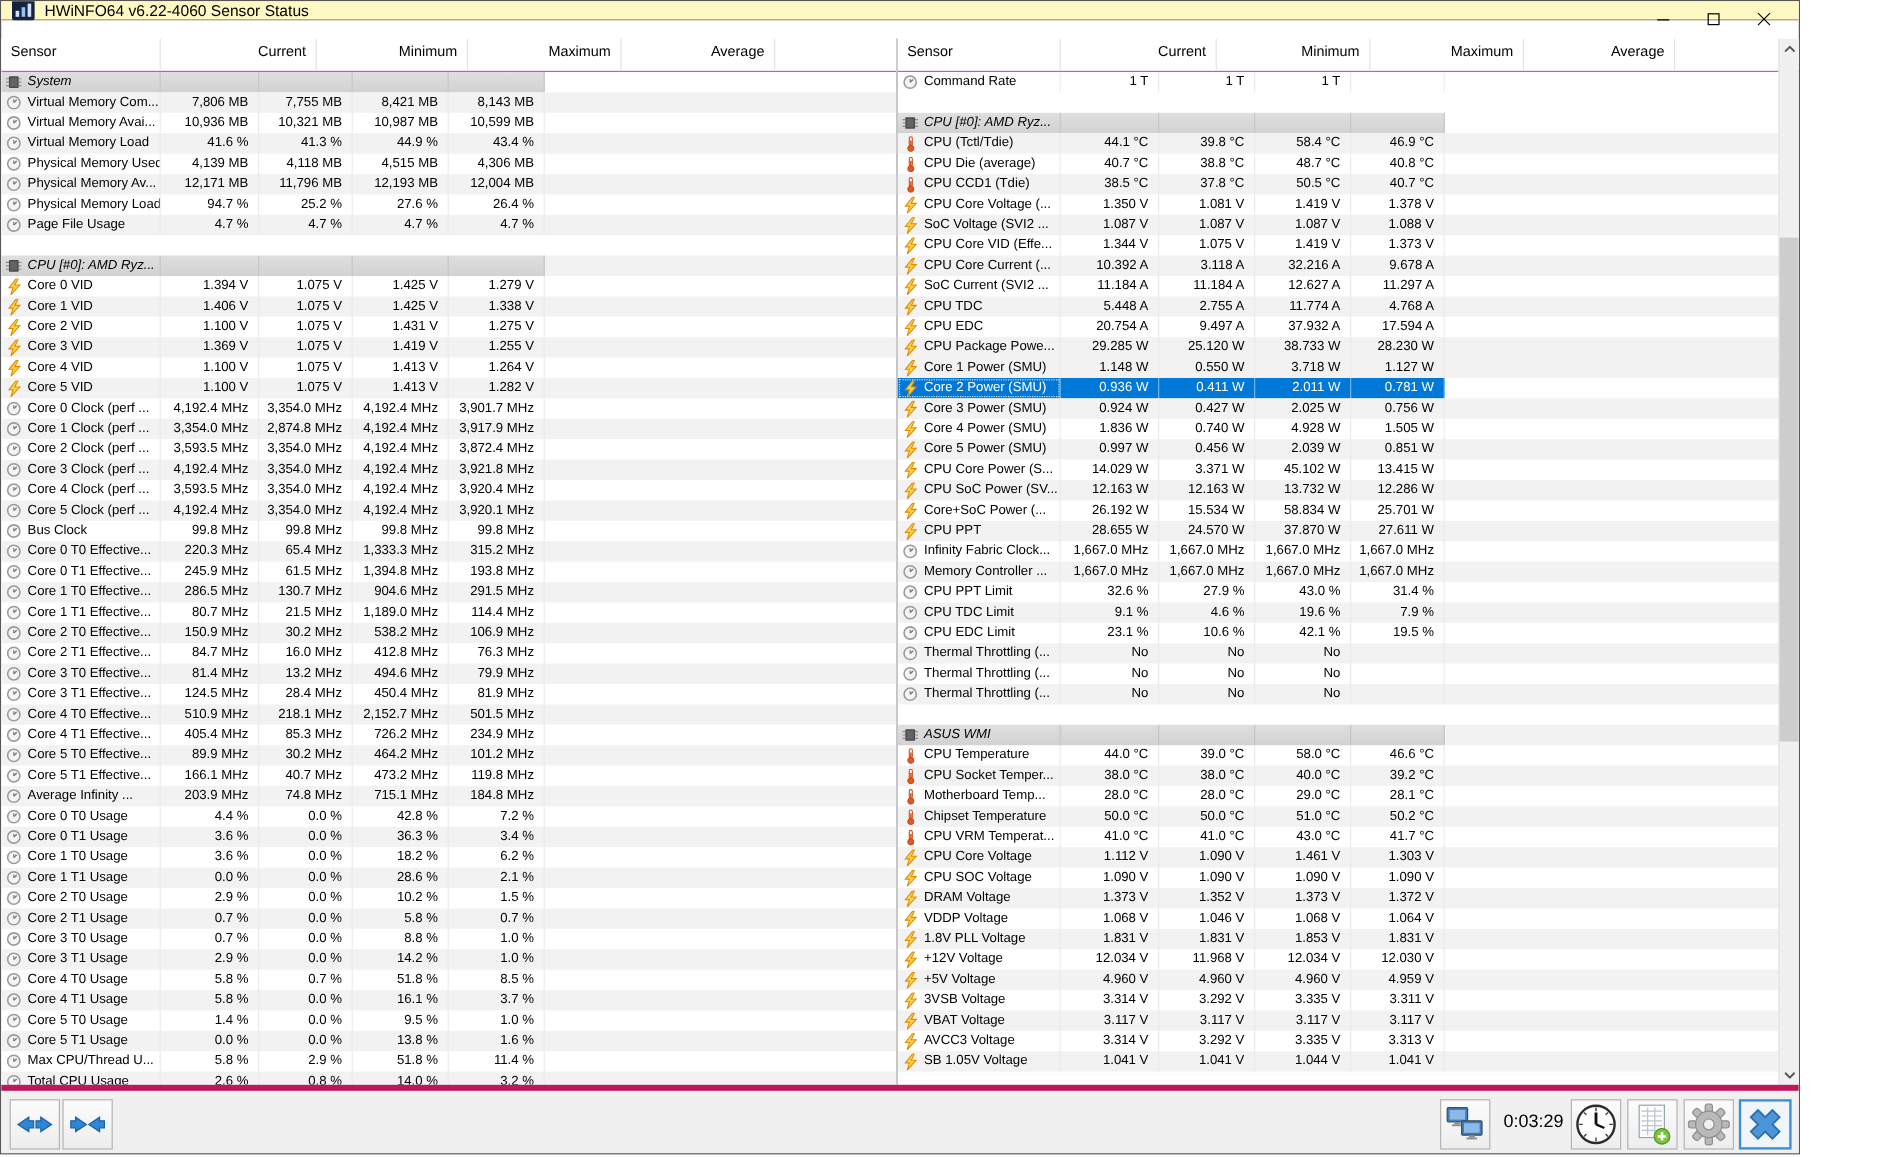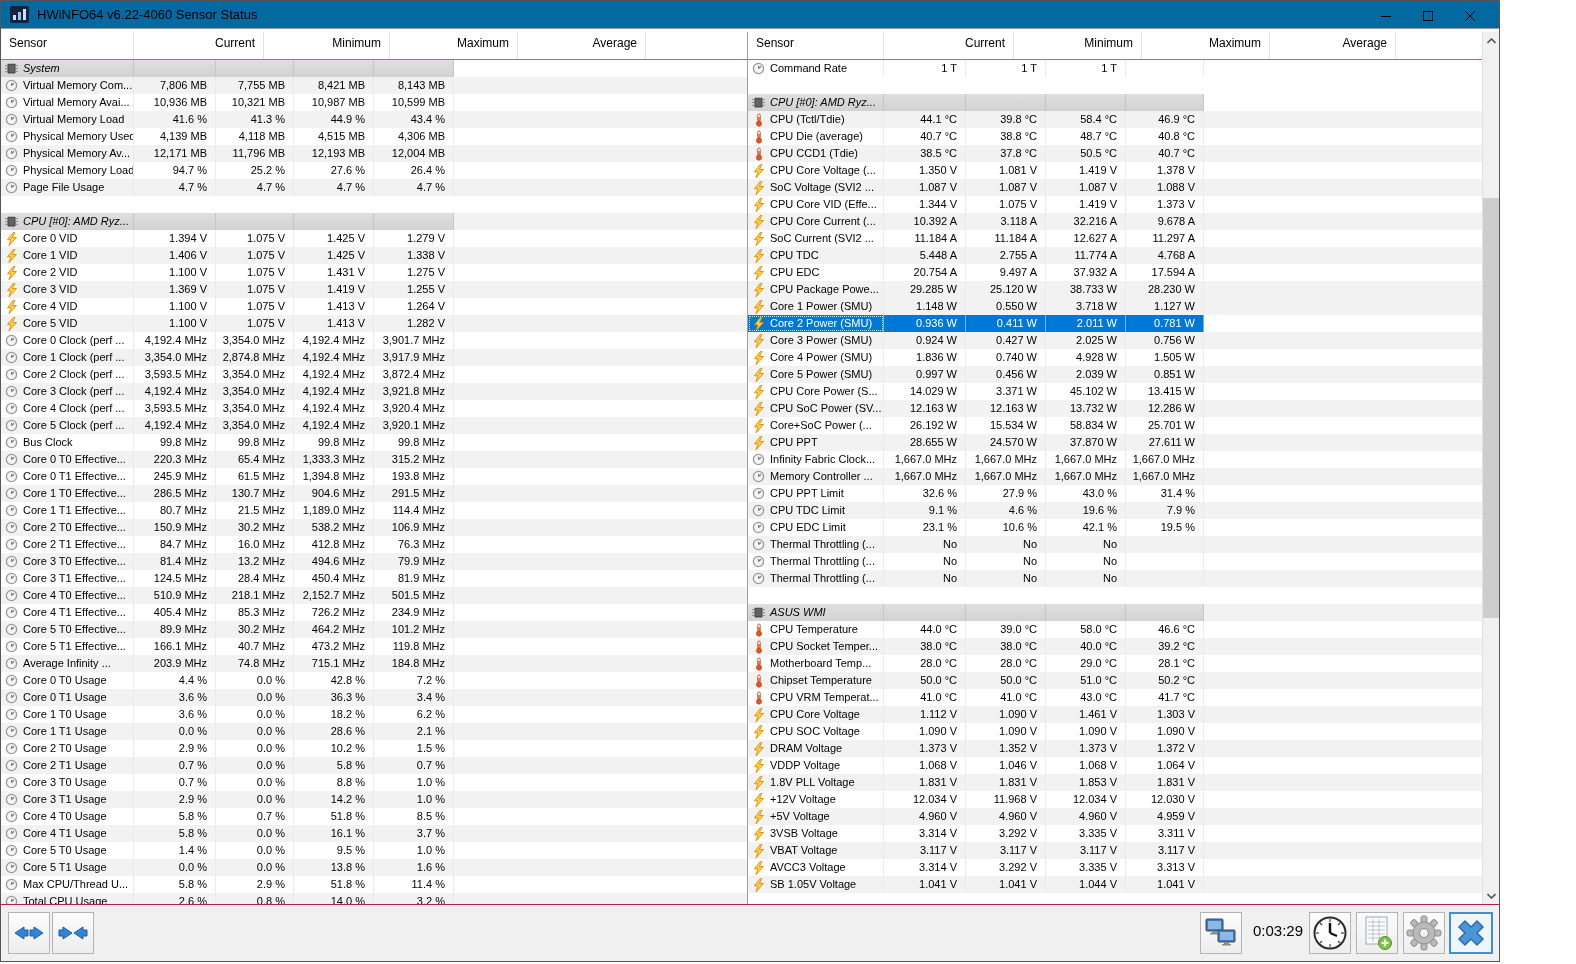--- a/index.html
+++ b/index.html
@@ -1,21 +1,21 @@
 <!DOCTYPE html>
 <html style="--selection-blue: #0078d7; --stripe: #f2f2f2; --section-gray: #d6d6d6; --bolt-yellow: #ffd24a; --thermo-red: #e25822; --arrow-blue: #2f86d5;"><head>
 <meta charset="utf-8">
 <style>
   * { box-sizing: border-box; }
   html,body { margin:0; padding:0; background:#ffffff; width:1576px; height:964px;
     font-family:"Liberation Sans", sans-serif; -webkit-font-smoothing:antialiased; }
   .window { position:absolute; left:0; top:0; width:1500px; height:962px;
     border:1px solid #565656; background:#fff; overflow:hidden; }
   
-  .titlebar { position:absolute; left:0; top:0; right:0; height:28px; background:#0369a1;
+  .titlebar { position:absolute; left:0; top:0; right:0; height:16px; background:#fef9c3;
     border-bottom:1px solid #9a9a9a; display:flex; align-items:center; }
   .app-icon { margin-left:9px; width:19px; height:17px; display:inline-block; }
   .title-text { margin-left:8px; font-size:13px; color:#000; }
   .win-controls { position:absolute; right:8px; top:0; height:30px; display:flex; }
   .win-btn { width:42px; height:30px; display:flex; align-items:center; justify-content:center; }
   
   .content { position:absolute; left:0; top:31px; right:0; bottom:57px; background:#fff; display:flex; }
   .panel { position:relative; overflow:hidden; height:100%; }
   .panel.left  { width:747px; border-right:1px solid #9d9d9d; }
   .panel.right { flex:1; }
@@ -45,21 +45,21 @@
   .icon { width:15px; height:15px; display:inline-flex; align-items:center; justify-content:center; flex:none; }
   
   .scrollbar { position:absolute; top:0; right:0; bottom:0; width:17px; background:#f0f0f0;
     border-left:1px solid #e2e2e2; }
   .sb-btn { position:absolute; left:0; width:16px; height:17px; display:flex; align-items:center;
     justify-content:center; color:#5c5c5c; font-size:9px; }
   .sb-up { top:0; } .sb-down { bottom:0; }
   .sb-thumb { position:absolute; left:0; top:166px; width:16px; height:420px; background:#cdcdcd; }
   
   .bottombar { position:absolute; left:0; right:0; bottom:0; height:57px; background:#f0f0f0;
-    border-top:1px solid #be185d; }
+    border-top:5px solid #be185d; }
   .bar-btn { position:absolute; top:7px; width:42px; height:42px; background:linear-gradient(#fcfcfc,#ededed);
     border:1px solid #b4b4b4; display:flex; align-items:center; justify-content:center; }
   .bar-btn.active { border:2px solid #3f8fd6; background:#eef5fb; }
   .timer { position:absolute; top:17px; left:1248px; width:58px; text-align:center; font-size:15px; color:#000; }
   .white-right { position:absolute; left:1501px; top:0; width:75px; height:964px; background:#fff; }
 </style>
 </head>
 <body>
 
 <div class="window">

